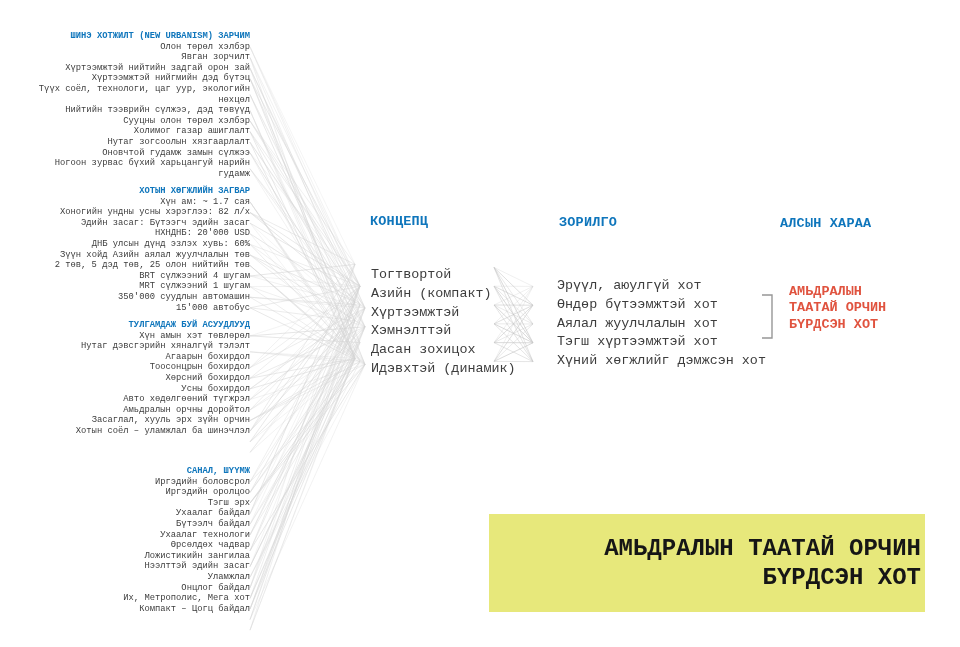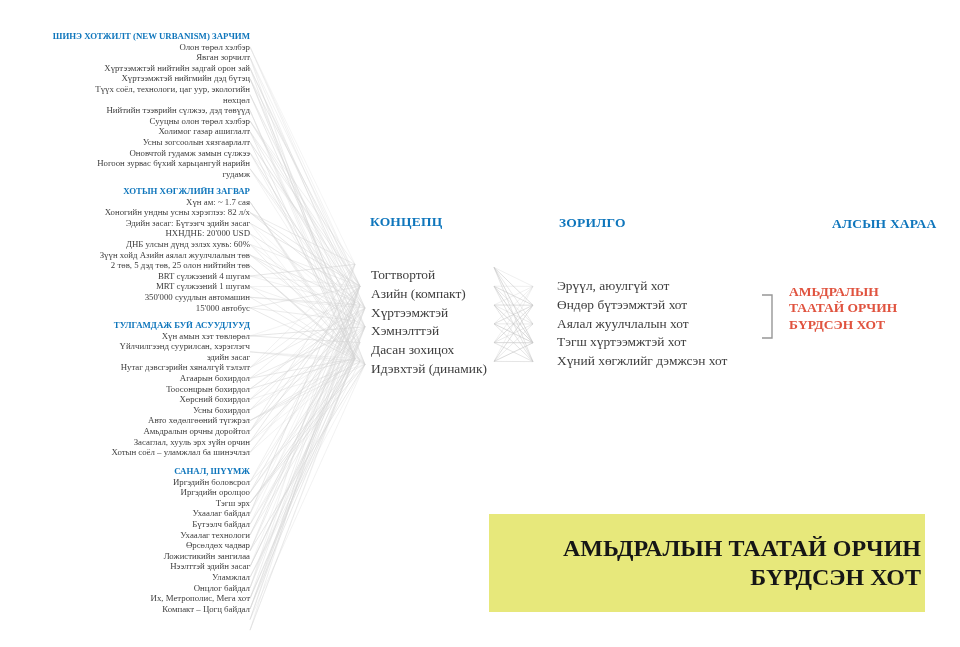--- a/index.html
+++ b/index.html
@@ -1,30 +1,30 @@
 <!DOCTYPE html>
 <html lang="mn"><head>
 <meta charset="utf-8">
 <style>
   html,body{margin:0;padding:0;background:#fff;}
   #canvas{position:relative;width:960px;height:647px;background:#ffffff;overflow:hidden;
-          font-family:Liberation Serif, serif;}
+          font-family:Liberation Mono, monospace;}
   #lines-svg{position:absolute;left:0;top:0;z-index:0;}
   .left-sec{position:absolute;left:30px;width:220px;text-align:right;
             font-size:8.8px;line-height:10.6px;color:#3d3d3d;z-index:1;}
   .sec-header{color:#0f76bc;font-weight:bold;}
   .litem{white-space:pre-line;}
   .col-header{position:absolute;color:#0f76bc;font-weight:bold;font-size:13.5px;
               letter-spacing:.2px;z-index:1;}
   .biglist{position:absolute;font-size:13.4px;line-height:18.8px;color:#3d3d3d;z-index:1;}
   #concept-header{left:370px;top:214px;}
   #concept-list{left:371px;top:258px;margin-top:8px;}
   #goal-header{left:559px;top:215px;}
   #goal-list{left:557px;top:277px;}
-  #vision-header{left:832px;top:216px;}
+  #vision-header{left:780px;top:216px;}
   #vision-statement{position:absolute;left:789px;top:284px;font-size:13.5px;font-weight:bold;
                     line-height:16.3px;color:#e0533f;white-space:pre-line;z-index:1;}
   #banner{position:absolute;left:489px;top:514px;width:436px;height:98px;background:#e7e87b;
           display:flex;align-items:center;justify-content:flex-end;z-index:1;}
   #banner-text{padding-right:4px;font-size:24px;font-weight:bold;line-height:29px;
                color:#161616;text-align:right;white-space:pre-line;}
 </style>
 </head>
 <body>
 
@@ -209,21 +209,21 @@
     <div>
         <div class="litem">Олон төрөл хэлбэр</div>
         <div class="litem">Явган зорчилт</div>
         <div class="litem">Хүртээмжтэй нийтийн задгай орон зай</div>
         <div class="litem">Хүртээмжтэй нийгмийн дэд бүтэц</div>
         <div class="litem">Түүх соёл, технологи, цаг уур, экологийн
 нөхцөл</div>
         <div class="litem">Нийтийн тээврийн сүлжээ, дэд төвүүд</div>
         <div class="litem">Сууцны олон төрөл хэлбэр</div>
         <div class="litem">Холимог газар ашиглалт</div>
-        <div class="litem">Усны зогсоолын хязгаарлалт</div>
+        <div class="litem">Нутаг зогсоолын хязгаарлалт</div>
         <div class="litem">Оновчтой гудамж замын сүлжээ</div>
         <div class="litem">Ногоон зурвас бүхий харьцангуй нарийн
 гудамж</div>
       </div>
   </div>
 
   <div class="left-sec" style="top:186px">
     <div class="sec-header">ХОТЫН ХӨГЖЛИЙН ЗАГВАР</div>
     <div>
         <div class="litem">Хүн ам: ~ 1.7 сая</div>
@@ -237,22 +237,20 @@
         <div class="litem">MRT сүлжээний 1 шугам</div>
         <div class="litem">350'000 суудлын автомашин</div>
         <div class="litem">15'000 автобус</div>
       </div>
   </div>
 
   <div class="left-sec" style="top:320px">
     <div class="sec-header">ТУЛГАМДАЖ БУЙ АСУУДЛУУД</div>
     <div>
         <div class="litem">Хүн амын хэт төвлөрөл</div>
-        <div class="litem">Үйлчилгээнд суурилсан, хэрэглэгч
-эдийн засаг</div>
         <div class="litem">Нутаг дэвсгэрийн хяналгүй тэлэлт</div>
         <div class="litem">Агаарын бохирдол</div>
         <div class="litem">Тоосонцрын бохирдол</div>
         <div class="litem">Хөрсний бохирдол</div>
         <div class="litem">Усны бохирдол</div>
         <div class="litem">Авто хөдөлгөөний түгжрэл</div>
         <div class="litem">Амьдралын орчны доройтол</div>
         <div class="litem">Засаглал, хууль эрх зүйн орчин</div>
         <div class="litem">Хотын соёл – уламжлал ба шинэчлэл</div>
       </div>

